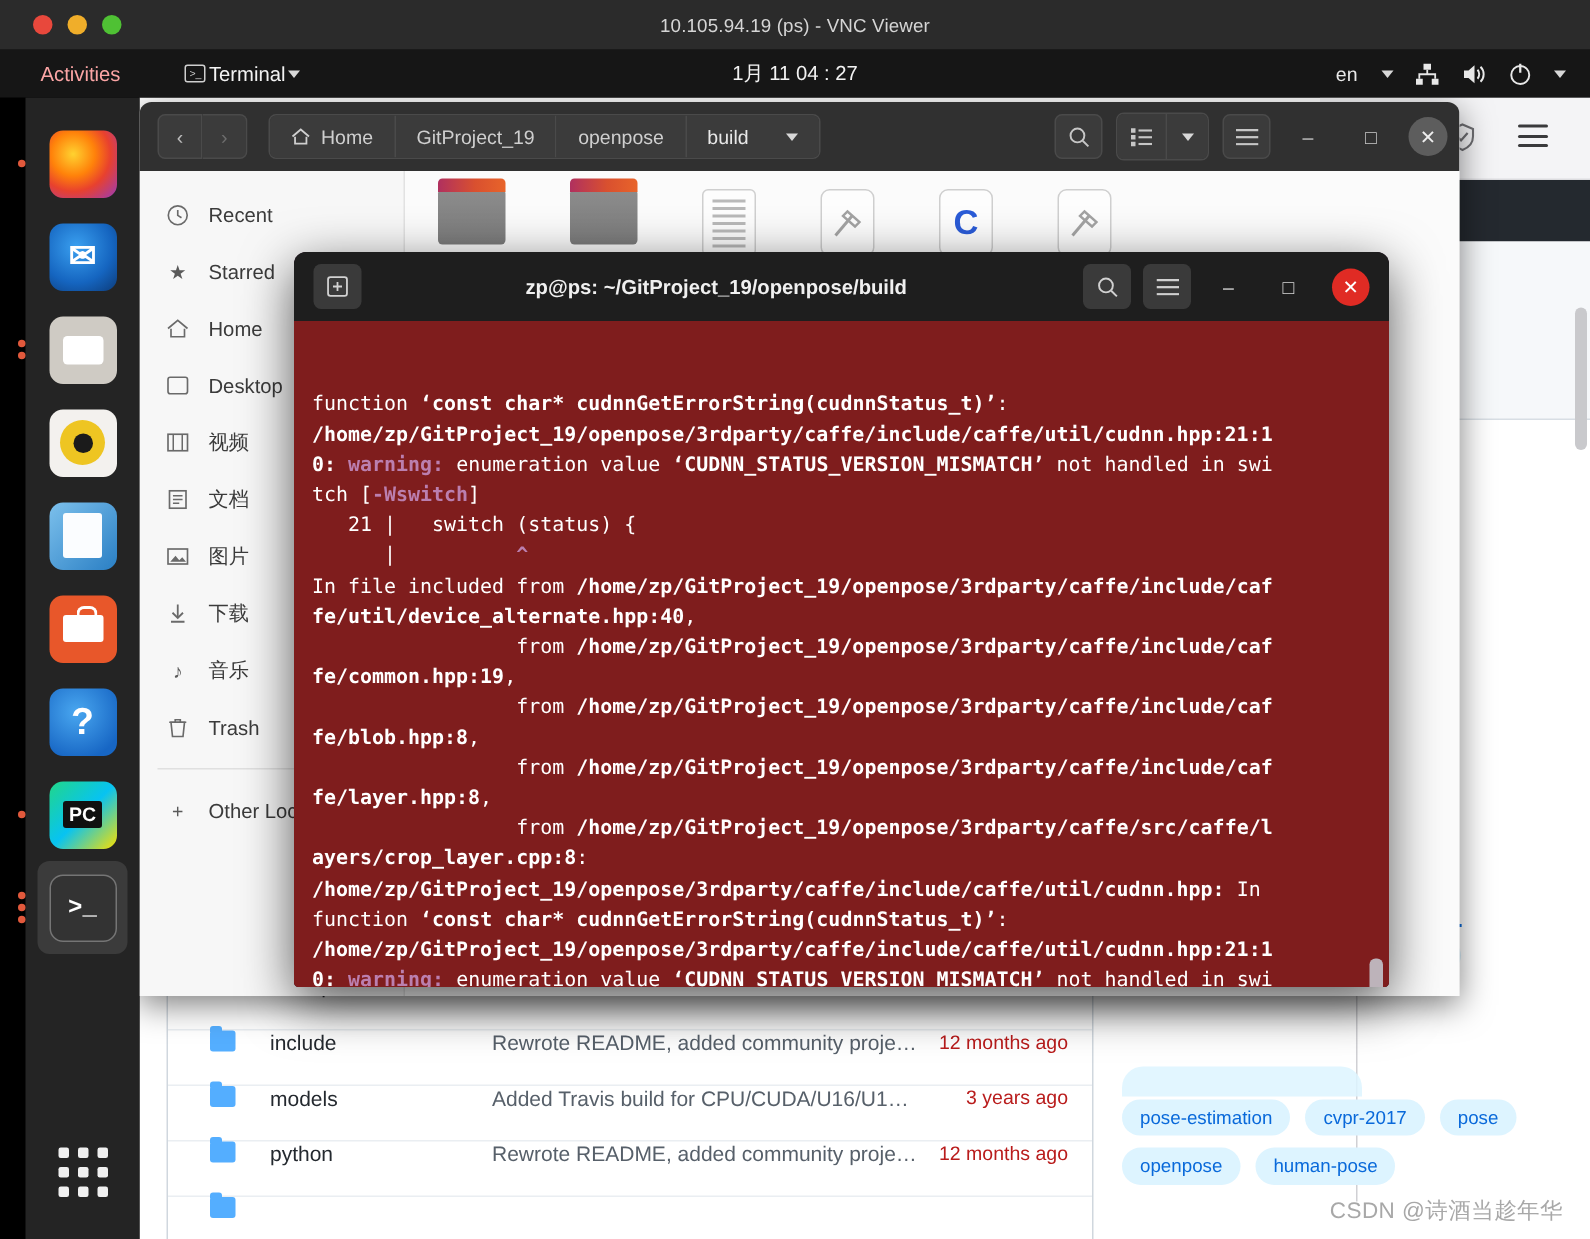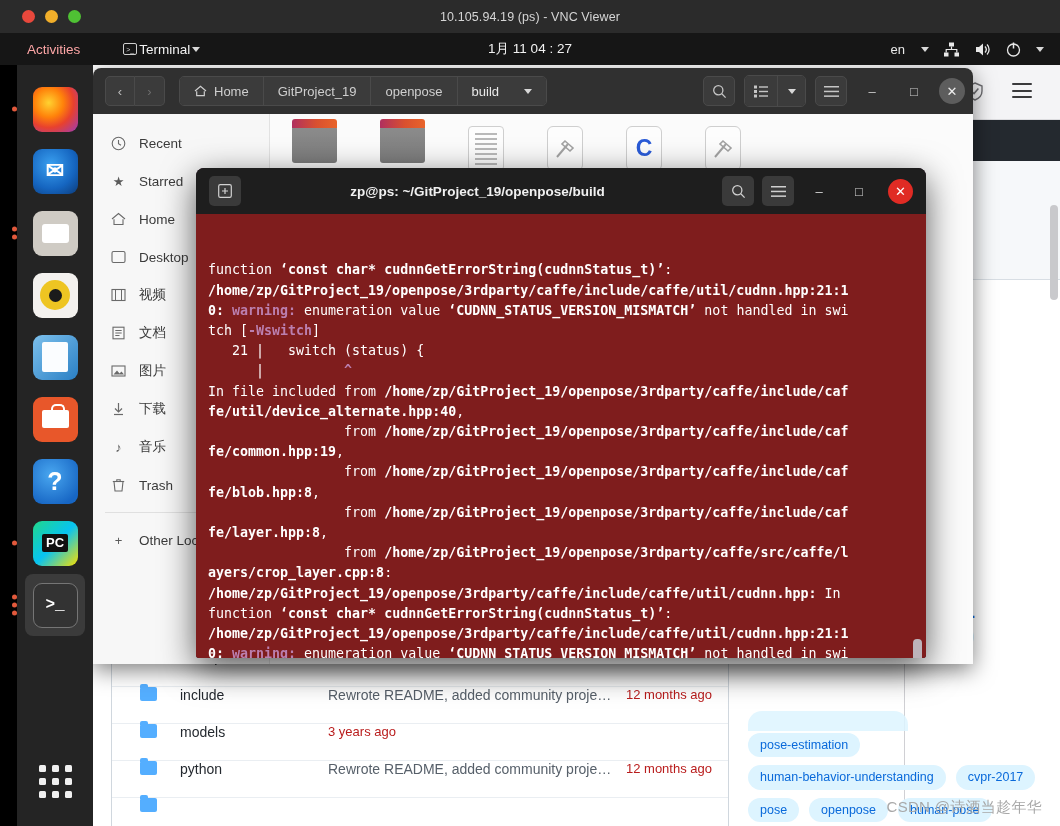--- a/index.html
+++ b/index.html
@@ -206,40 +206,40 @@
       </div>
       <div class="gh-row">
         <div class="folder-ico"></div>
         <div class="gh-name">include</div>
         <div class="gh-msg">Rewrote README, added community proje…</div>
         <div class="gh-age">12 months ago</div>
       </div>
       <div class="gh-row">
         <div class="folder-ico"></div>
         <div class="gh-name">models</div>
+        <div class="gh-msg">Added Travis build for CPU/CUDA/U16/U1…</div>
         <div class="gh-age">3 years ago</div>
       </div>
       <div class="gh-row">
         <div class="folder-ico"></div>
         <div class="gh-name">python</div>
         <div class="gh-msg">Rewrote README, added community proje…</div>
         <div class="gh-age">12 months ago</div>
       </div>
       <div class="gh-row">
         <div class="folder-ico"></div>
         <div class="gh-name"></div>
         <div class="gh-msg"></div>
         <div class="gh-age"></div>
       </div>
     </div>
 
     <div class="gh-topics-cap"></div>
     <div class="gh-topics">
       <span class="topic">pose-estimation</span>
-      <span class="topic">human-behavior-understanding</span>
       <span class="topic">cvpr-2017</span>
       <span class="topic">pose</span>
       <span class="topic">openpose</span>
       <span class="topic">human-pose</span>
 
     </div>
 
     <div class="watermark">CSDN @诗酒当趁年华</div>
   </div>
 

